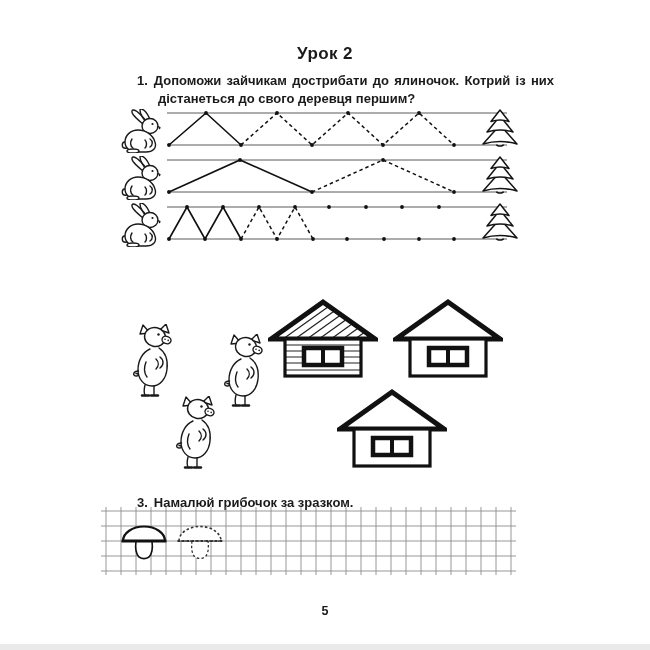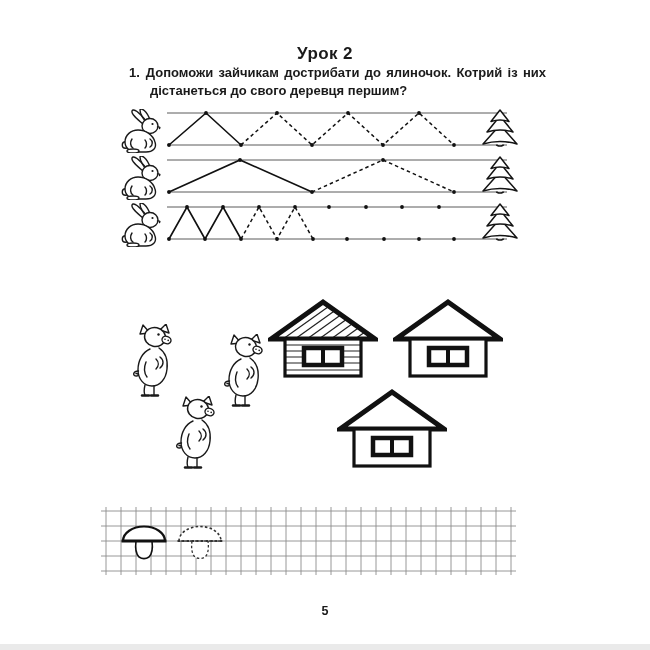--- a/index.html
+++ b/index.html
@@ -1,21 +1,21 @@
 <!DOCTYPE html>
 <html><head>
 <meta charset="utf-8">
 <style>
   html,body{margin:0;padding:0;background:#fff;}
   .page{position:relative;width:650px;height:650px;background:#fff;overflow:hidden;
         font-family:"Liberation Sans",sans-serif;color:#1a1a1a;}
   .abs{position:absolute;}
   .title{position:absolute;top:33px;left:0;width:100%;text-align:center;
          font-size:17px;font-weight:bold;letter-spacing:.4px;}
-  .task{position:absolute;left:129px;width:396px;margin:0;
+  .task{position:absolute;left:129px;width:396px;margin:8px;
         font-size:13px;font-weight:bold;line-height:17.5px;
         text-align:justify;padding-left:21px;text-indent:-21px;}
   #task1{top:64px}
   #task2{top:257px}
   #task3{top:486px;text-align:left;}
   .tnum{margin-right:6px;}
   .rail{stroke:#5a5a5a;stroke-width:1;}
   .jump{fill:none;stroke:#111;stroke-width:1.6;stroke-linejoin:miter;}
   .dashedj{stroke-dasharray:3.5 3;stroke-width:1.5;}
   .dot{fill:#111;}
@@ -189,20 +189,21 @@
     <rect x="36" y="51" width="38" height="17" fill="#fff" stroke="#111" stroke-width="4.5"></rect>
     <line x1="55" y1="51" x2="55" y2="68" stroke="#111" stroke-width="4"></line>
   </svg>
   <svg class="abs" style="left:393px;top:297px" width="110" height="84" viewBox="0 0 110 84">
       <use href="#house-plain"></use>
     </svg>
   <svg class="abs" style="left:337px;top:387px" width="110" height="84" viewBox="0 0 110 84">
       <use href="#house-plain"></use>
     </svg>
 
+  <p class="task" id="task3"><b class="tnum">3.</b><span>Намалюй грибочок за зразком.</span></p>
 
   <svg class="abs" style="left:99px;top:505px" width="418" height="74" viewBox="0 0 418 74">
     <g id="grid-lines">
         <line x1="7" x2="7" y1="2" y2="70"></line>
         <line x1="22" x2="22" y1="2" y2="70"></line>
         <line x1="37" x2="37" y1="2" y2="70"></line>
         <line x1="52" x2="52" y1="2" y2="70"></line>
         <line x1="67" x2="67" y1="2" y2="70"></line>
         <line x1="82" x2="82" y1="2" y2="70"></line>
         <line x1="97" x2="97" y1="2" y2="70"></line>

